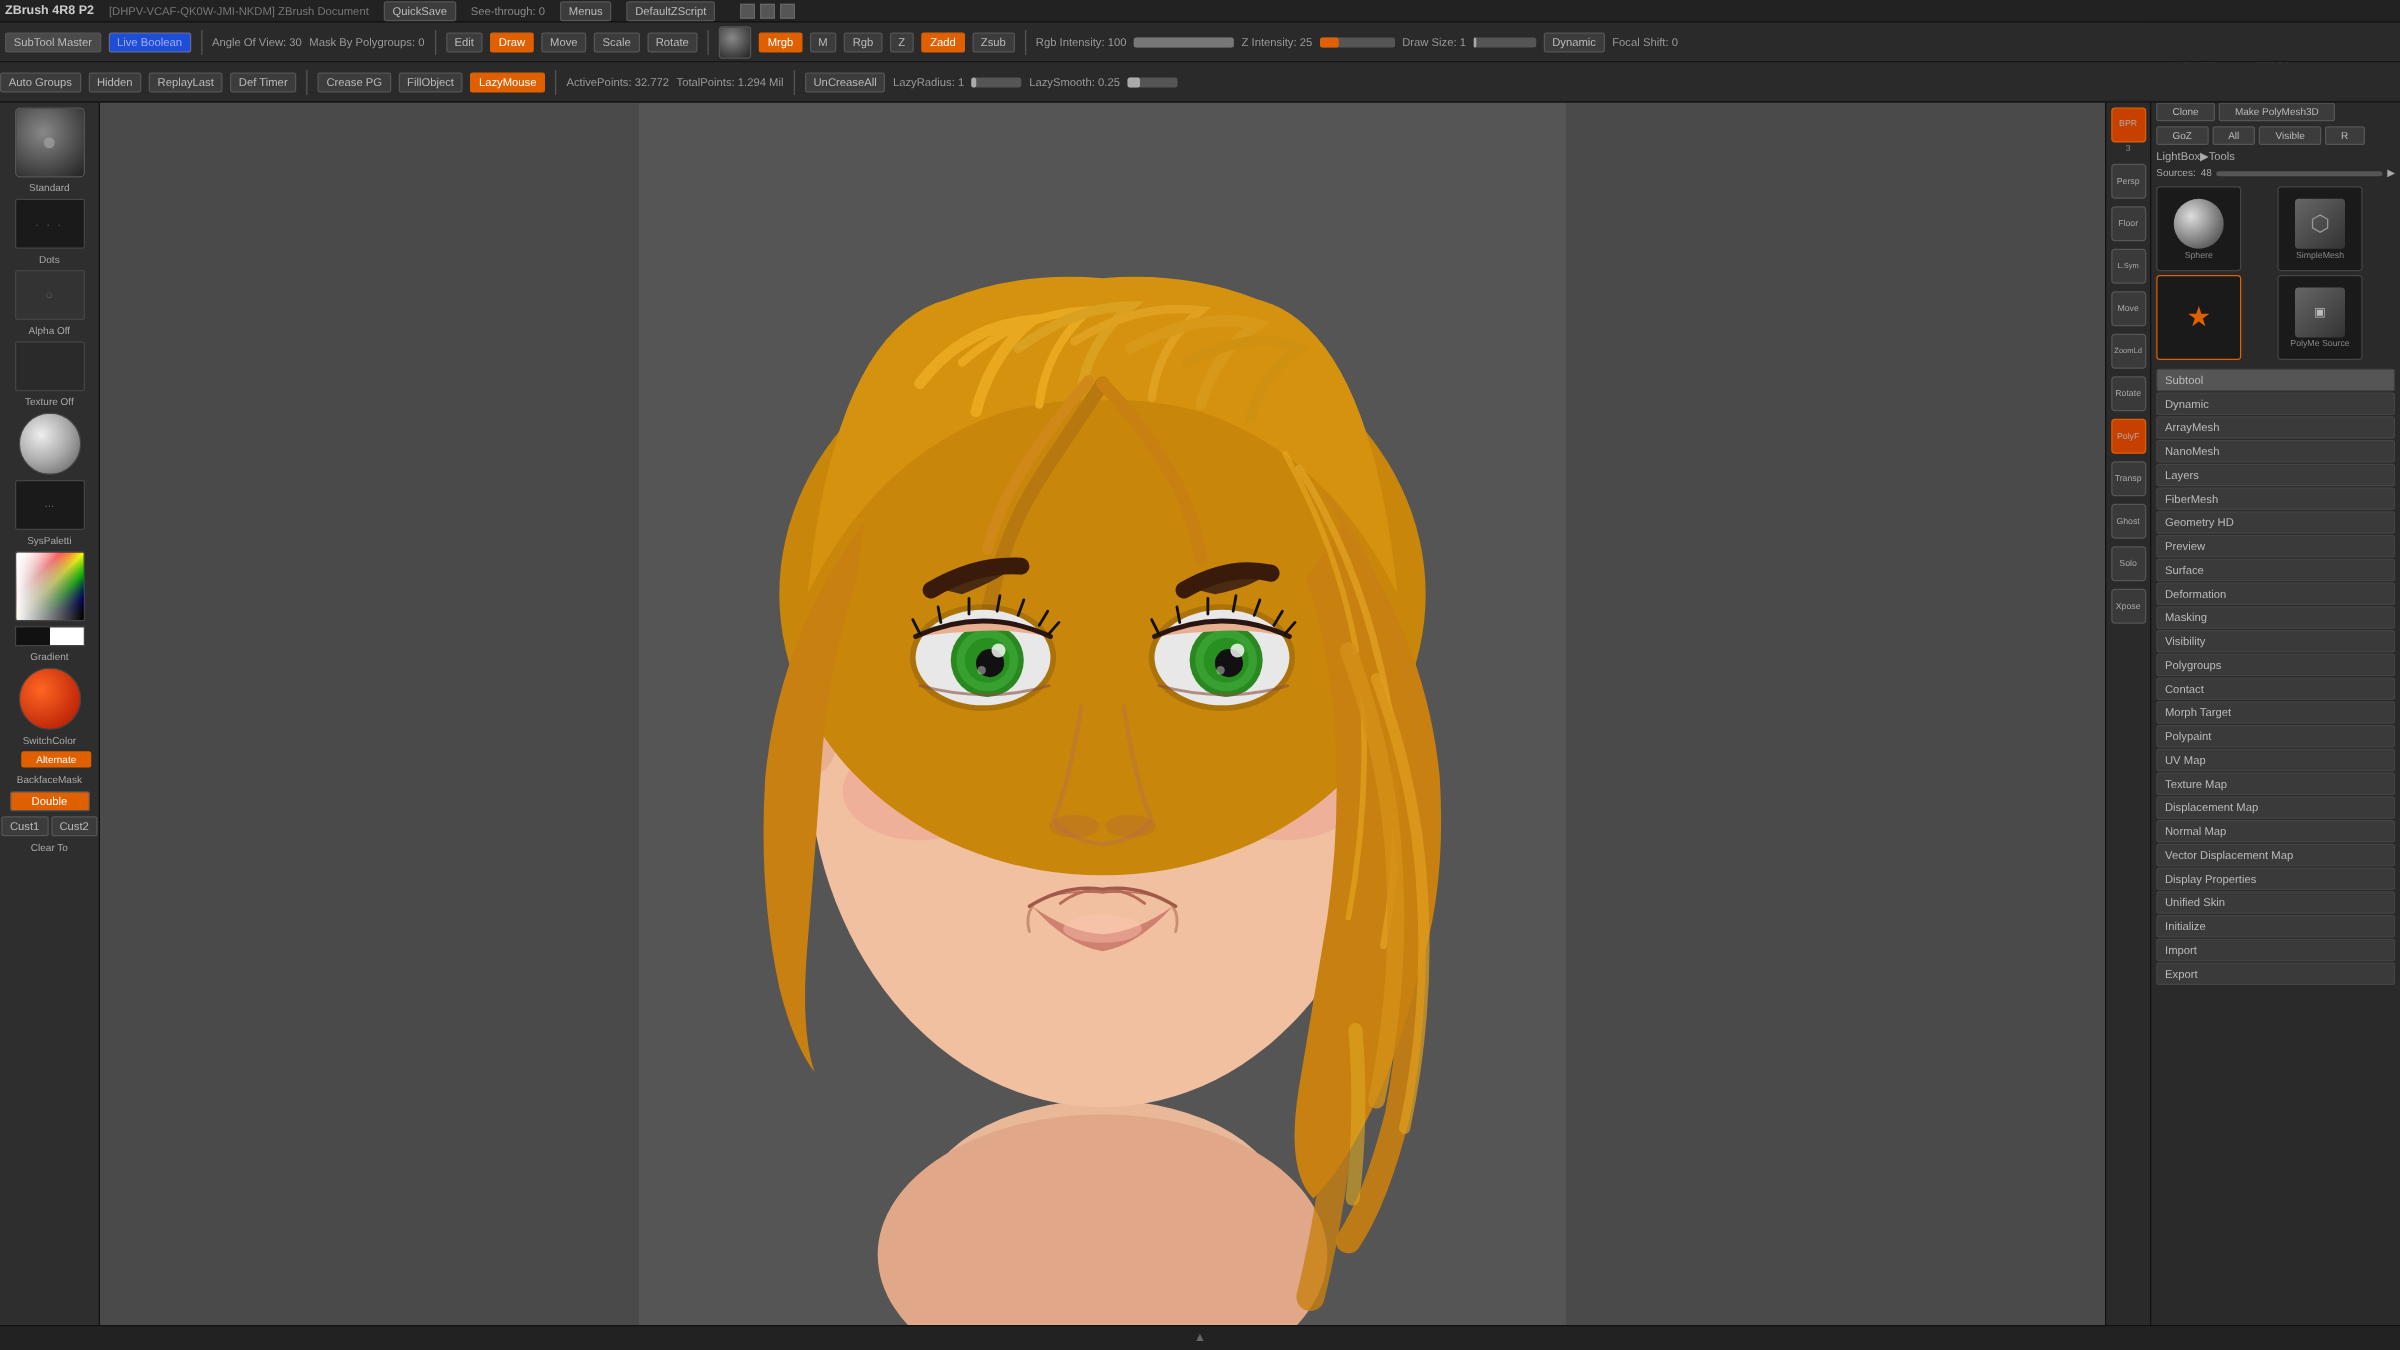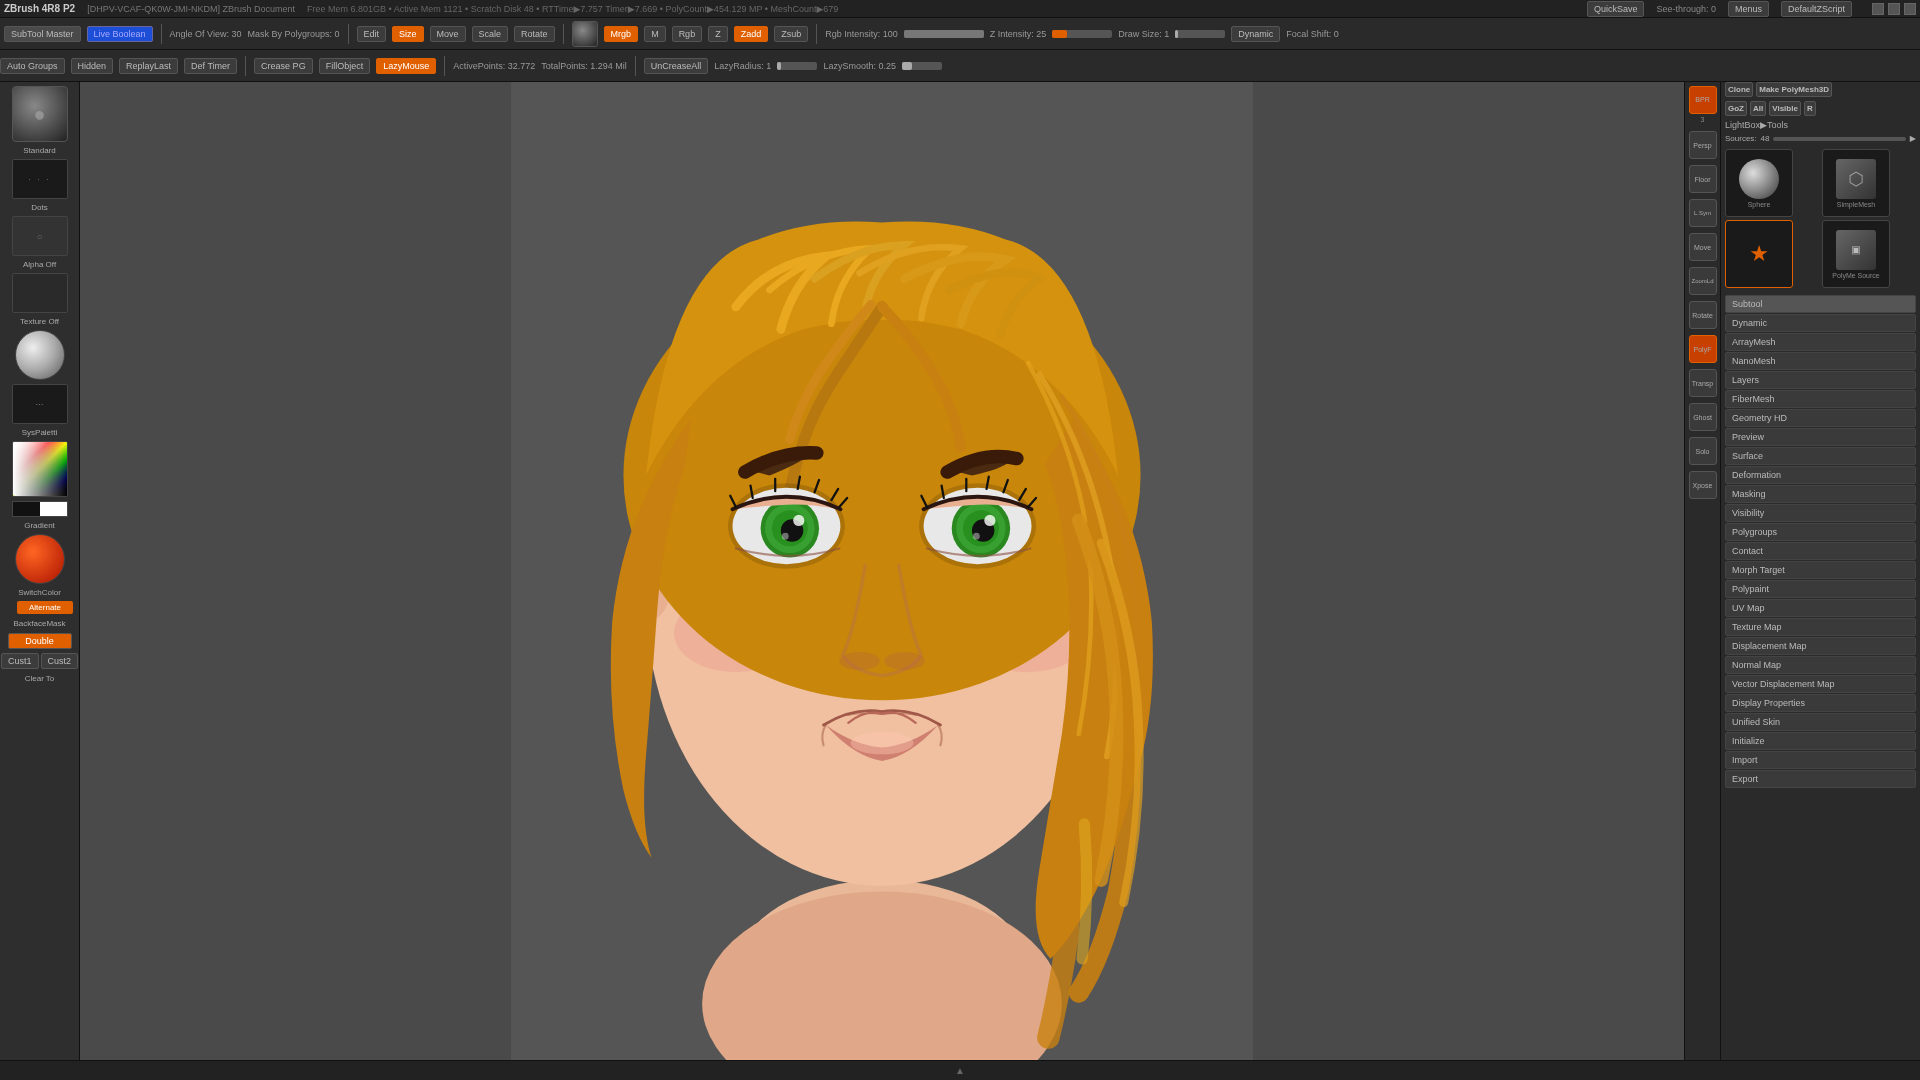--- a/index.html
+++ b/index.html
@@ -219,25 +219,24 @@
       display: flex;
       gap: 3px;
       flex-wrap: wrap;
     }
 
     .rp-btn {
       background: #3c3c3c;
       border: 1px solid #555;
       color: #bbb;
       font-size: 8px;
-      padding: 2px 2px;
+      padding: 2px 12px;
       cursor: pointer;
       border-radius: 2px;
       white-space: nowrap;
-      font-weight: bold;
     }
 
     .rp-menu-item {
       background: #3a3a3a;
       border: 1px solid #444;
       color: #bbb;
       font-size: 9px;
       padding: 3px 6px;
       cursor: pointer;
       border-radius: 2px;
@@ -395,21 +394,20 @@
       width: 100%;
       height: 100%;
     }
   </style>
 </head>
 <body>
 
 <div id="top-menubar">
   <span style="color:#ccc;font-size:10px;font-weight:bold;">ZBrush 4R8 P2</span>
   <span style="color:#777;font-size:9px;">[DHPV-VCAF-QK0W-JMI-NKDM]  ZBrush Document</span>
-  <span style="color:#666;font-size:9px;flex:1;">Free Mem 6.801GB • Active Mem 1121 • Scratch Disk 48 • RTTime▶7.757 Timer▶7.669 • PolyCount▶454.129 MP • MeshCount▶679</span>
   <button class="toolbar-btn">QuickSave</button>
   <span style="color:#888;font-size:9px;">See-through: 0</span>
   <button class="toolbar-btn">Menus</button>
   <button class="toolbar-btn">DefaultZScript</button>
 
   <div style="display:flex;gap:4px;margin-left:8px;">
     <div style="width:12px;height:12px;background:#555;border:1px solid #666;cursor:pointer;"></div>
     <div style="width:12px;height:12px;background:#555;border:1px solid #666;cursor:pointer;"></div>
     <div style="width:12px;height:12px;background:#555;border:1px solid #666;cursor:pointer;"></div>
   </div>
@@ -421,21 +419,21 @@
   </button>
   <button class="toolbar-btn blue">
     <span>Live Boolean</span>
   </button>
   <div class="toolbar-sep"></div>
   <span class="toolbar-label">Angle Of View: 30</span>
   <span class="toolbar-label">Mask By Polygroups: 0</span>
   <div class="toolbar-sep"></div>
 
   <button class="toolbar-btn"><span>Edit</span></button>
-  <button class="toolbar-btn active"><span>Size</span></button>
+  <button class="toolbar-btn active"><span>Draw</span></button>
   <button class="toolbar-btn"><span>Move</span></button>
   <button class="toolbar-btn"><span>Scale</span></button>
   <button class="toolbar-btn"><span>Rotate</span></button>
   <div class="toolbar-sep"></div>
 
   <div style="width:26px;height:26px;background:radial-gradient(circle at 40% 35%,#888,#222);border:1px solid #555;border-radius:3px;"></div>
   <button class="toolbar-btn active"><span>Mrgb</span></button>
   <button class="toolbar-btn"><span>M</span></button>
   <button class="toolbar-btn"><span>Rgb</span></button>
   <button class="toolbar-btn"><span>Z</span></button>

